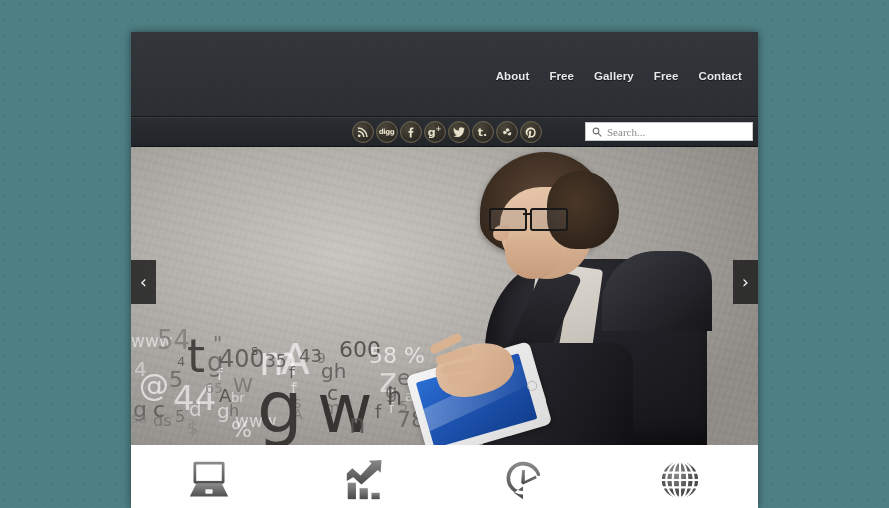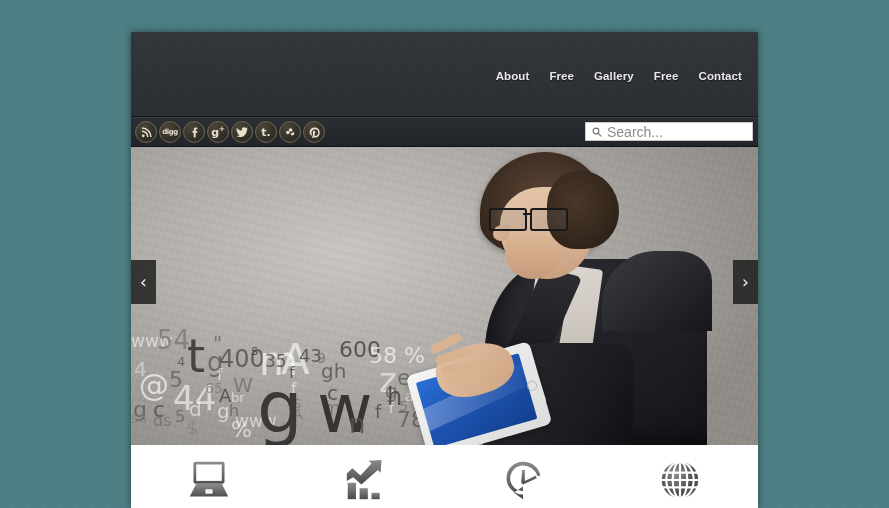--- a/index.html
+++ b/index.html
@@ -82,20 +82,21 @@
 
   
   .subbar {
     position: relative;
     height: 28px;
     background: linear-gradient(180deg, #2a2d31 0%, #212429 100%);
     border-top: 1px solid #3a3d42;
     border-bottom: 1px solid #101215;
     display: flex;
     align-items: center;
+    justify-content: center;
   }
   .social-row {
     display: flex;
     align-items: center;
     gap: 2px;
     margin-left: 4px;
   }
   .soc {
     width: 20px;
     height: 20px;
@@ -126,22 +127,22 @@
     display: flex;
     align-items: center;
     padding: 0 4px;
     box-sizing: border-box;
   }
   .search-box .mag { flex: 0 0 auto; margin-right: 5px; margin-left:2px; }
   .search-box input {
     border: 0;
     outline: 0;
     width: 100%;
-    font-family: Liberation Sans, sans-serif;
-    font-size: 14px;
+    font-family: Liberation Serif, serif;
+    font-size: 11px;
     color: #6f6f6f;
     background: transparent;
     padding: 0;
   }
   .search-box input::placeholder { color: #8b8b8b; }
 
   
   .hero {
     position: relative;
     height: 298px;

